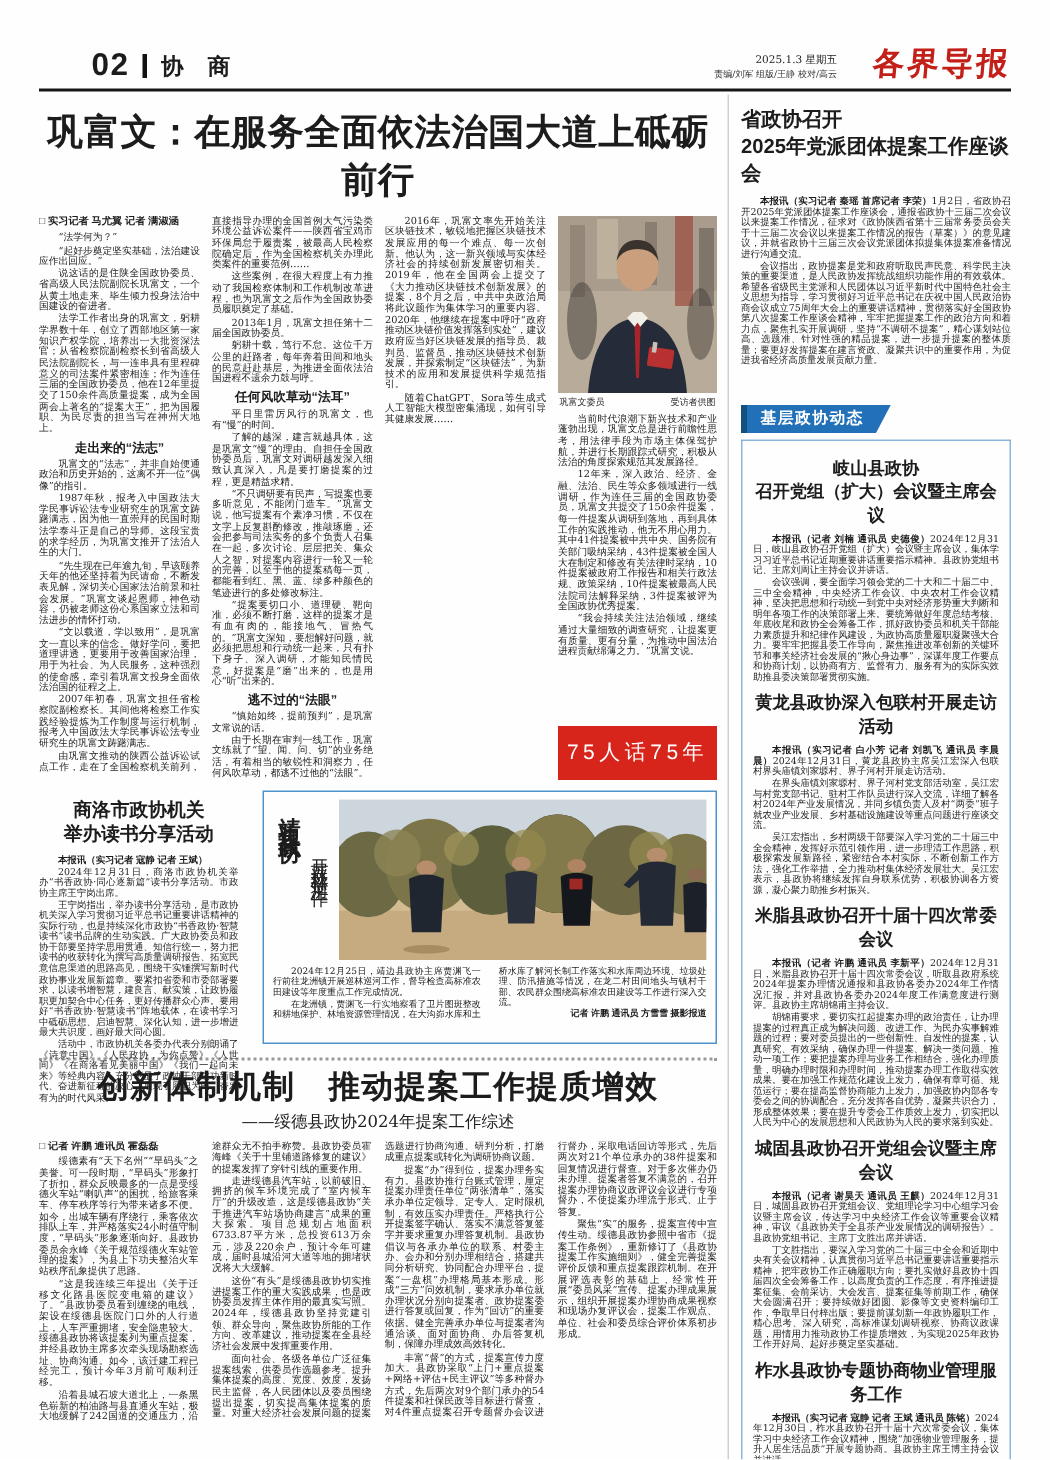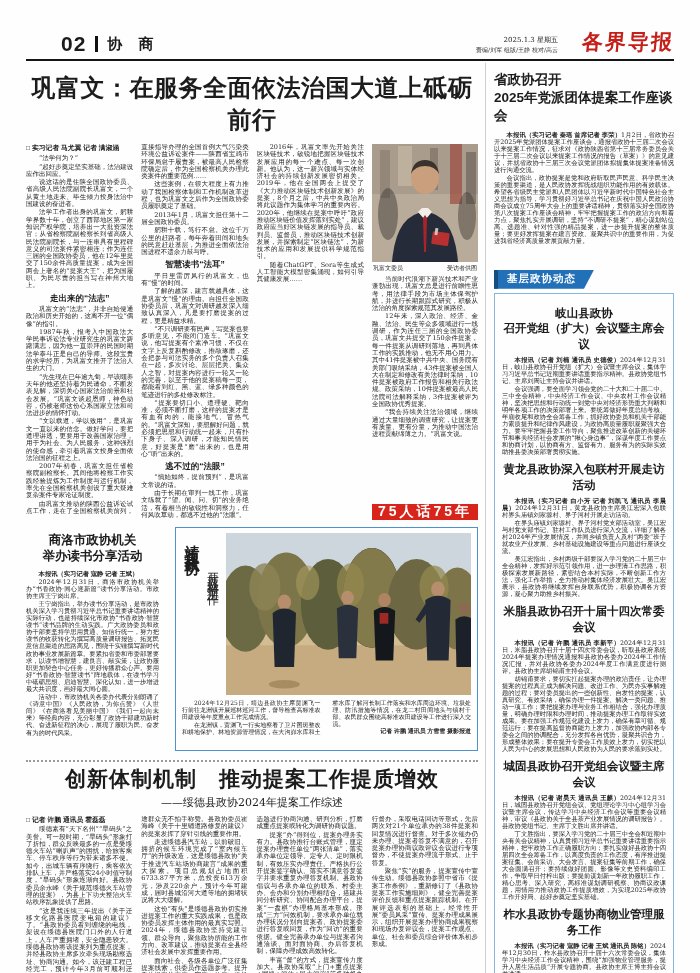--- a/index.html
+++ b/index.html
@@ -32,24 +32,24 @@
   .flow3 p, .side p, .capcols p, .b-body p, .r-body p, .cols4 p{
          margin:0 0 1px;text-indent:2em;}
   .byline{font-weight:bold;font-size:6.8px;margin-bottom:4px;font-family:"Liberation Sans",sans-serif;}
   .subhead{font-family:"Liberation Sans",sans-serif;text-align:center;font-weight:800;
            font-size:8.5px;margin:5px 0 4px;}
   .col4{width:106px;flex:0 0 106px;display:flex;flex-direction:column;}
   .photo1{width:106px;height:118px;overflow:hidden;}
   .photo1 svg{display:block;}
   .cap1{display:flex;justify-content:space-between;font-size:6px;padding:2px 1px 3px;}
   .side{flex:1;font-size:6.5px;line-height:7.3px;text-align:justify;overflow:hidden;}
-  .redbox{height:16px;background:#d8251c;color:#fff;display:flex;align-items:center;justify-content:center;
-          font-family:"Liberation Sans",sans-serif;font-weight:700;font-size:14px;letter-spacing:3px;margin-top:4px;}
-  
-  .mid{display:flex;gap:16px;height:224px;margin-top:7px;}
+  .redbox{height:36px;background:#d8251c;color:#fff;display:flex;align-items:center;justify-content:center;
+          font-family:"Liberation Sans",sans-serif;font-weight:400;font-size:14px;letter-spacing:3px;margin-top:4px;}
+  
+  .mid{display:flex;gap:16px;height:169px;margin-top:7px;}
   .reading{width:133px;flex:0 0 133px;}
   .reading h3{font-family:"Liberation Sans",sans-serif;font-size:12.5px;font-weight:800;
               text-align:center;line-height:1.3;margin:5px 0 5px;}
   .r-body{font-size:6.3px;line-height:7.1px;text-align:justify;overflow:hidden;height:178px;}
   .photobox{flex:1;border:1px solid #4f93cd;padding:5px 6px;display:flex;flex-direction:column;min-width:0;}
   .pb-top{display:flex;flex:1;gap:5px;min-height:0;}
   .vtitles{display:flex;gap:3px;}
   .vt1{writing-mode:vertical-rl;font-family:"Liberation Sans",sans-serif;font-size:15px;font-weight:800;
        letter-spacing:4px;}
   .vt2{writing-mode:vertical-rl;font-size:12px;letter-spacing:3px;margin-top:30px;color:#222;}
@@ -114,26 +114,26 @@
               <div class="byline">□ 实习记者 马尤翼 记者 满淑涵</div>
               <p>“法学何为？”</p>
               <p>“起好步奠定坚实基础，法治建设应作出回应。”</p>
               <p>说这话的是住陕全国政协委员、省高级人民法院副院长巩富文，一个从黄土地走来、毕生倾力投身法治中国建设的奋进者。</p>
               <p>法学工作者出身的巩富文，躬耕学界数十年，创立了西部地区第一家知识产权学院，培养出一大批资深法官；从省检察院副检察长到省高级人民法院副院长，与一连串具有里程碑意义的司法案件紧密相连；作为连任三届的全国政协委员，他在12年里提交了150余件高质量提案，成为全国两会上著名的“提案大王”，把为国履职、为民尽责的担当写在神州大地上。</p>
               <h5 class="subhead">走出来的“法志”</h5>
               <p>巩富文的“法志”，并非自始便通政治和历史开始的，这离不开一位“偶像”的指引。</p>
               <p>1987年秋，报考入中国政法大学民事诉讼法专业研究生的巩富文踌躇满志，因为他一直崇拜的民国时期法学泰斗正是自己的导师。这段宝贵的求学经历，为巩富文推开了法治人生的大门。</p>
               <p>“先生现在已年逾九旬，早该颐养天年的他还坚持着为民请命，不断发表见解，深切关心国家法治前景和社会发展。”巩富文谈起恩师，神色动容，仍被老师这份心系国家立法和司法进步的情怀打动。</p>
               <p>“文以载道，学以致用”，是巩富文一直以来的信念。做好学问，要把道理讲透，更要用于改善国家治理，用于为社会、为人民服务，这种强烈的使命感，牵引着巩富文投身全面依法治国的征程之上。</p>
-              <p>2007年初春，巩富文担任省检察院副检察长。其间他将检察工作实践经验提炼为工作制度与运行机制，率先在全国检察机关创设了重大疑难复杂案件专家论证制度。</p>
+              <p>2007年初春，巩富文担任省检察院副检察长。其间他将检察工作实践经验提炼为工作制度与运行机制，报考入中国政法大学民事诉讼法专业研究生的巩富文踌躇满志。</p>
               <p>由巩富文推动的陕西公益诉讼试点工作，走在了全国检察机关前列，直接指导办理的全国首例大气污染类环境公益诉讼案件——陕西省宝鸡市环保局怠于履责案，被最高人民检察院确定后，作为全国检察机关办理此类案件的重要范例……</p>
               <p>这些案例，在很大程度上有力推动了我国检察体制和工作机制改革进程，也为巩富文之后作为全国政协委员履职奠定了基础。</p>
               <p>2013年1月，巩富文担任第十二届全国政协委员。</p>
               <p>躬耕十载，笃行不怠。这位千万公里的赶路者，每年奔着田间和地头的民意赶赴基层，为推进全面依法治国进程不遗余力鼓与呼。</p>
-              <h5 class="subhead">智慧读书“法耳”</h5>
+              <h5 class="subhead">任何风吹草动“法耳”</h5>
               <p>平日里雷厉风行的巩富文，也有“慢”的时间。</p>
               <p>了解的越深，建言就越具体，这是巩富文“慢”的理由。自担任全国政协委员后，巩富文对调研越发深入细致认真深入，凡是要打磨提案的过程，更是精益求精。</p>
               <p>“不只调研要有民声，写提案也要多听意见，不能闭门造车。”巩富文说，他写提案有个素净习惯，不仅在文字上反复斟酌修改，推敲琢磨，还会把参与司法实务的多个负责人召集在一起，多次讨论、层层把关、集众人之智，对提案内容进行一轮又一轮的完善，以至于他的提案稿每一页，都能看到红、黑、蓝、绿多种颜色的笔迹进行的多处修改标注。</p>
               <p>“提案要切口小、道理硬、靶向准，必须不断打磨，这样的提案才是有血有肉的，能接地气、冒热气的。”巩富文深知，要想解好问题，就必须把思想和行动统一起来，只有扑下身子、深入调研，才能知民情民意，好提案是“磨”出来的，也是用心“听”出来的。</p>
               <h5 class="subhead">逃不过的“法眼”</h5>
               <p>“慎始如终，提前预判”，是巩富文常说的话。</p>
               <p>由于长期在审判一线工作，巩富文练就了“望、闻、问、切”的业务绝活，有着相当的敏锐性和洞察力，任何风吹草动，都逃不过他的“法眼”。</p>
               <p>2016年，巩富文率先开始关注区块链技术，敏锐地把握区块链技术发展应用的每一个难点、每一次创新。他认为，这一新兴领域与实体经济社会的持续创新发展密切相关。2019年，他在全国两会上提交了《大力推动区块链技术创新发展》的提案，8个月之后，中共中央政治局将此议题作为集体学习的重要内容。2020年，他继续在提案中呼吁“政府推动区块链价值发挥落到实处”，建议政府应当好区块链发展的指导员、裁判员、监督员，推动区块链技术创新发展，并探索制定“区块链法”，为新技术的应用和发展提供科学规范指引。</p>
               <p>随着ChatGPT、Sora等生成式人工智能大模型密集涌现，如何引导其健康发展……</p>
             </div>

